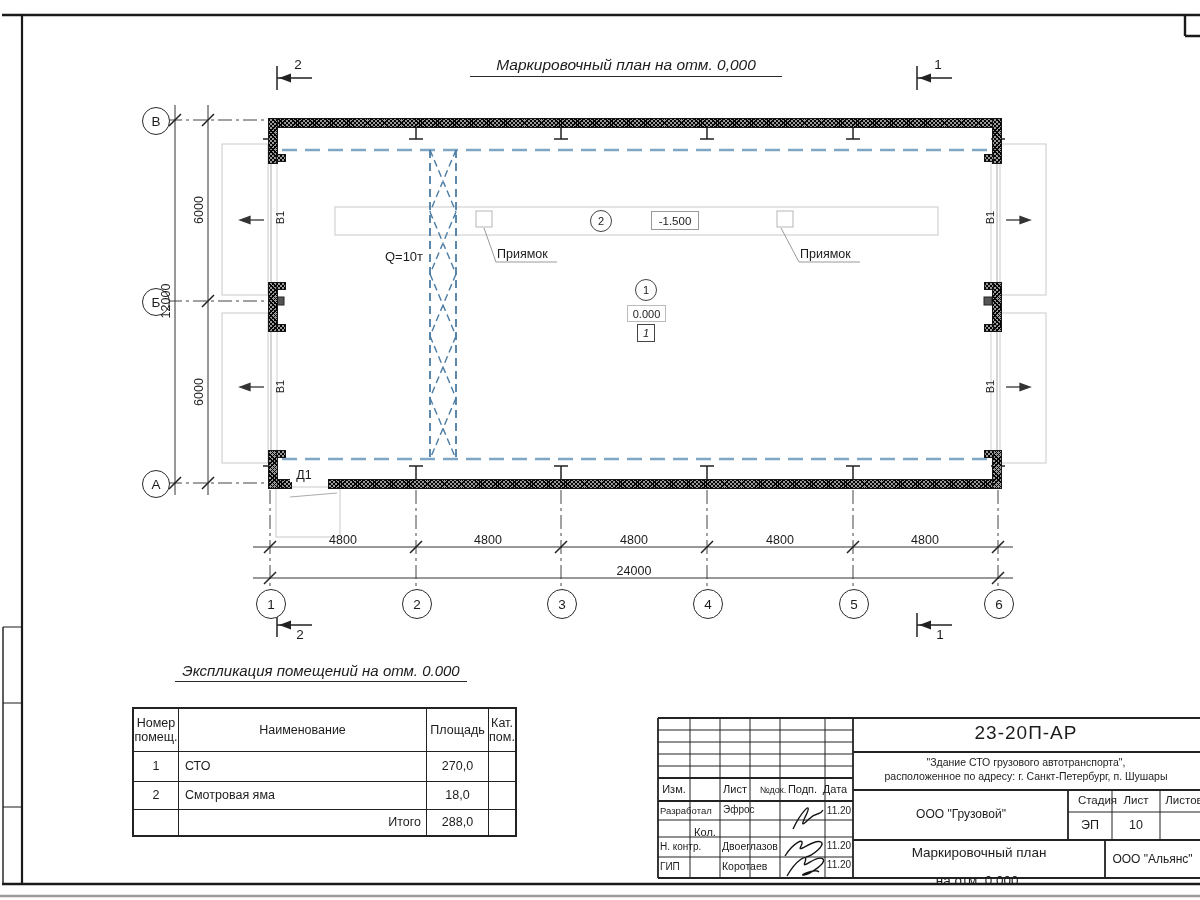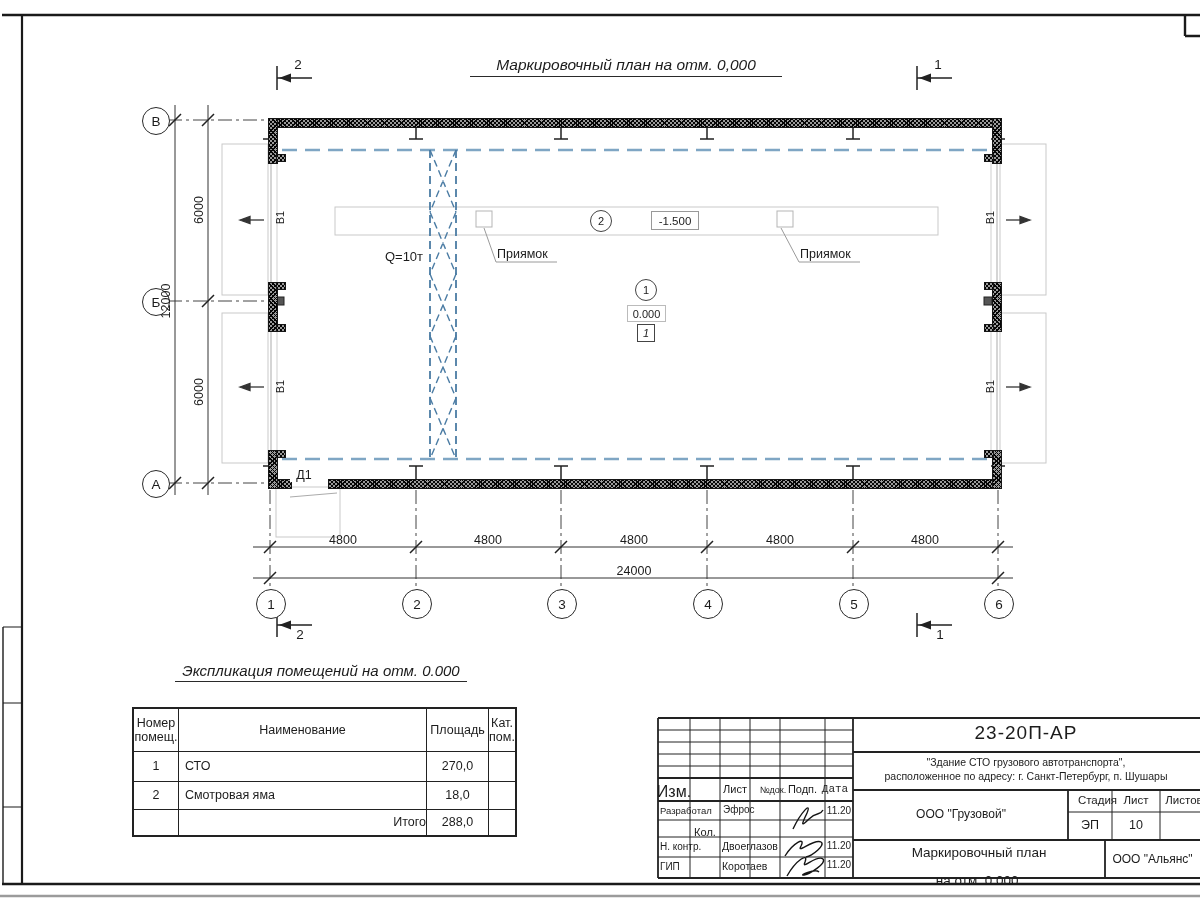--- a/index.html
+++ b/index.html
@@ -17,21 +17,21 @@
                          repeating-linear-gradient(135deg,#050505 0 1px,rgba(0,0,0,0) 1px 3px);}
   .rot{transform:rotate(-90deg);}
   #expl{position:absolute;left:132px;top:707px;width:381px;height:126px;border:2px solid #222;
         display:grid;grid-template-columns:45px 248px 62px 1fr;grid-template-rows:43px 30px 28px 1fr;
         z-index:4;font-size:12.5px;background:#fff;}
   #expl>div{border-right:1px solid #222;border-bottom:1px solid #222;display:flex;
         align-items:center;justify-content:center;text-align:center;white-space:pre-line;line-height:1.15;}
   #expl>div.lastc{border-right:none;}
   #expl>div.lastr{border-bottom:none;}
   #expl>div.nm{justify-content:flex-start;padding-left:6px;text-align:left;}
-  #expl>div.tot{justify-content:flex-end;}
+  #expl>div.tot{justify-content:flex-end;padding-right:5px;}
 </style>
 </head>
 <body>
 
 <div id="sheet">
 
   <svg class="layer" width="1200" height="900" viewBox="0 0 1200 900">
 
     <g stroke="#1a1a1a" fill="none">
       <path d="M2 15 H1200" stroke-width="2.4"></path>
@@ -249,26 +249,26 @@
     <div class="lastr"></div>
     <div class="lastr tot">Итого</div>
     <div class="lastr">288,0</div>
     <div class="lastr lastc"></div>
   </div>
 
   <div class="t ctr" style="left:856px;top:722px;width:340px;font-size:19px;letter-spacing:1px;">23-20П-АР</div>
   <div class="t ctr" style="left:856px;top:756px;width:340px;font-size:10.5px;">"Здание СТО грузового автотранспорта",</div>
   <div class="t ctr" style="left:856px;top:770px;width:340px;font-size:10.5px;">расположенное по адресу: г. Санкт-Петербург, п. Шушары</div>
 
-  <div class="t ctr" style="left:658px;top:783px;width:32px;font-size:16px;">Изм.</div>
+  <div class="t ctr" style="left:658px;top:783px;width:32px;font-size:11px;">Изм.</div>
   <div class="t ctr" style="left:690px;top:783px;width:30px;font-size:11px;margin-top:43px;">Кол.</div>
   <div class="t ctr" style="left:720px;top:783px;width:30px;font-size:11px;">Лист</div>
   <div class="t ctr" style="left:750px;top:785px;width:46px;font-size:9px;">№док.</div>
   <div class="t ctr" style="left:780px;top:783px;width:45px;font-size:11px;">Подп.</div>
-  <div class="t ctr" style="left:825px;top:783px;width:20px;font-size:11px;font-family:Liberation Mono, monospace;">Дата</div>
+  <div class="t ctr" style="left:825px;top:783px;width:20px;font-size:11px;">Дата</div>
 
   <div class="t" style="left:660px;top:805px;font-size:9.5px;">Разработал</div>
   <div class="t" style="left:723px;top:804px;font-size:10px;">Эфрос</div>
   <div class="t ctr" style="left:826px;top:805px;width:26px;font-size:10px;">11.20</div>
   <div class="t" style="left:660px;top:841px;font-size:10px;">Н. контр.</div>
   <div class="t" style="left:722px;top:840px;font-size:10.5px;">Двоеглазов</div>
   <div class="t ctr" style="left:826px;top:840px;width:26px;font-size:10px;">11.20</div>
   <div class="t" style="left:660px;top:861px;font-size:10px;">ГИП</div>
   <div class="t" style="left:722px;top:860px;font-size:10.5px;">Коротаев</div>
   <div class="t ctr" style="left:826px;top:859px;width:26px;font-size:10px;">11.20</div>

